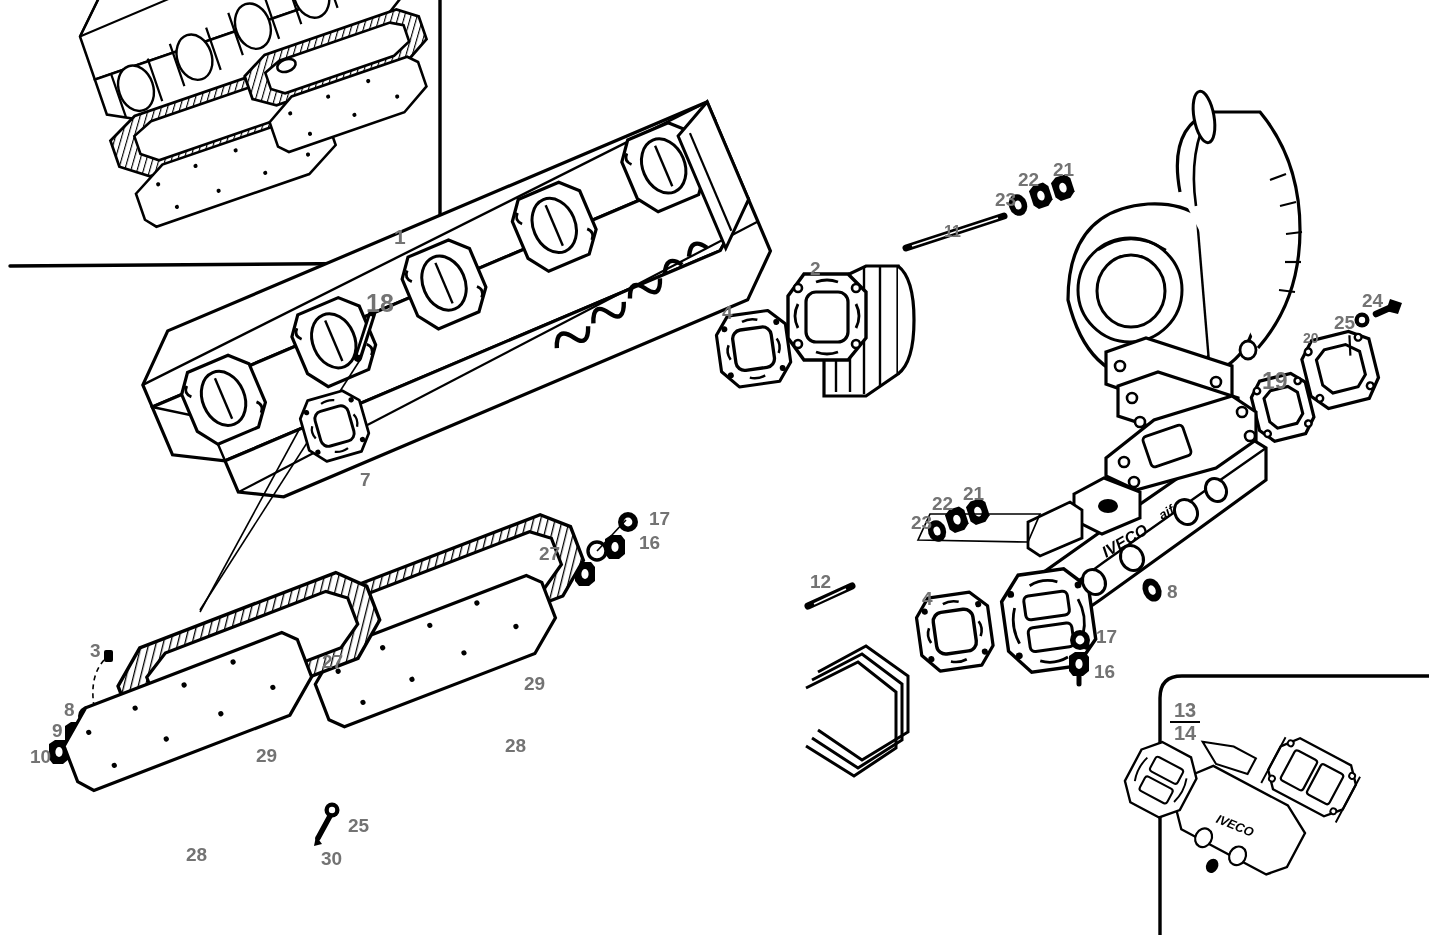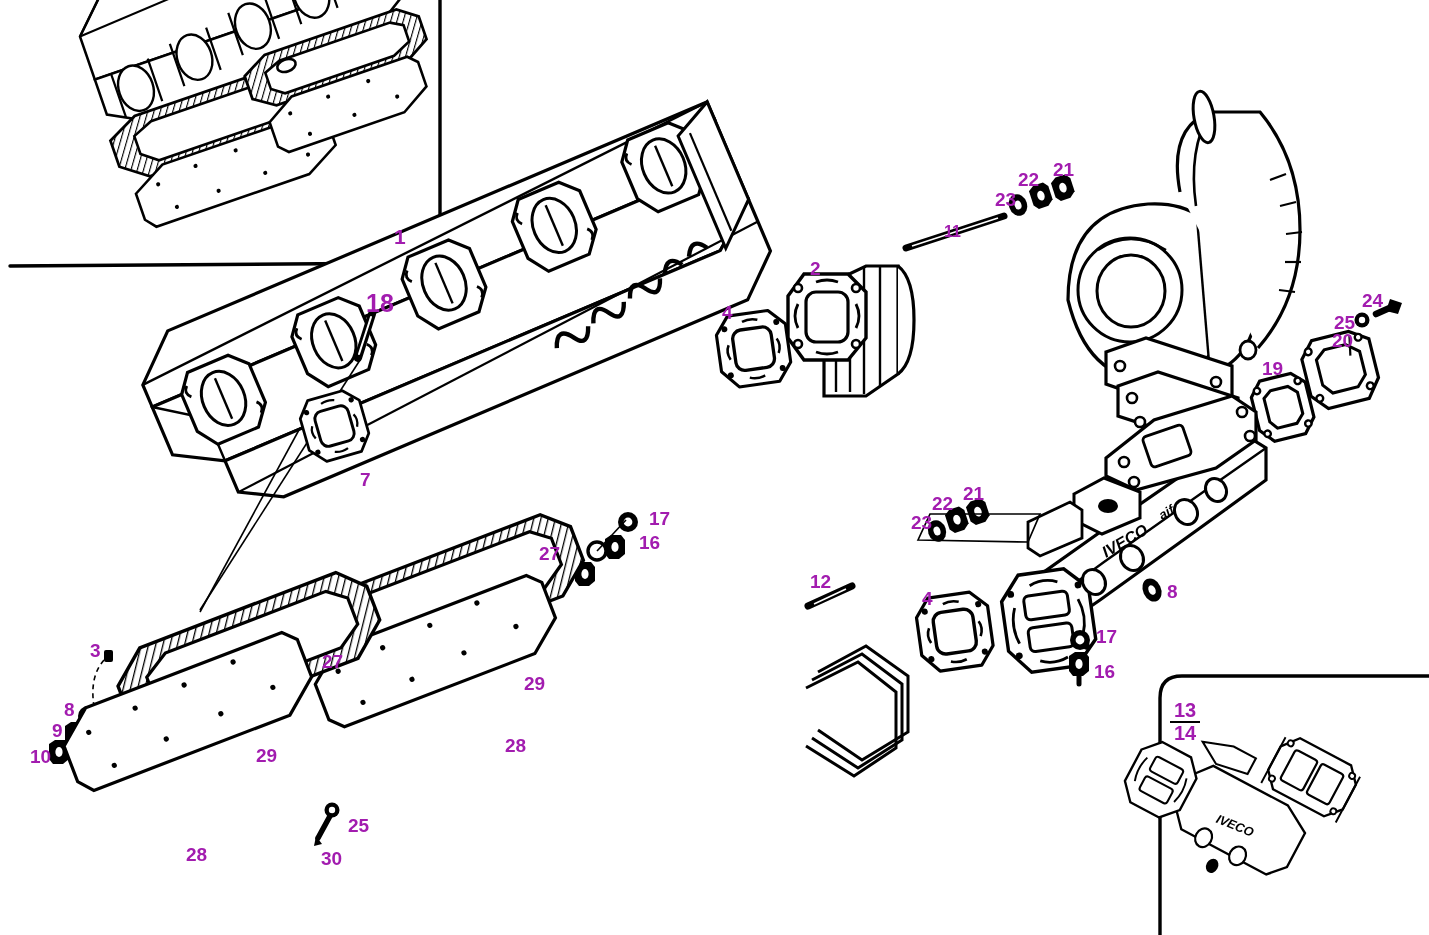--- a/index.html
+++ b/index.html
@@ -7,21 +7,21 @@
   body{
     font-family:"Liberation Sans", sans-serif;
     width:1429px;height:935px;position:relative;overflow:hidden;
   }
   #stage{position:absolute;left:0;top:0;width:1429px;height:935px;background:#fff;}
   #art{position:absolute;left:0;top:0;}
   .callout{
     position:absolute;
     font-family:"Liberation Sans", sans-serif;
     font-weight:bold;
-    color:#a21caf;
+    color:#737373;
     line-height:1;
     white-space:nowrap;
     user-select:none;
   }
   .callout.frac{
     text-align:center;
     line-height:1.05;
   }
   .callout.frac .num{display:block;}
   .callout.frac .bar{display:block;border-top:2.5px solid #000;width:100%;}
@@ -555,22 +555,22 @@
       <div class="callout" style="left: 348px; top: 816px; font-size: 19px;">25</div>
       <div class="callout" style="left: 321px; top: 849px; font-size: 19px;">30</div>
       <div class="callout" style="left: 722px; top: 303px; font-size: 19px;">4</div>
       <div class="callout" style="left: 810px; top: 259px; font-size: 19px;">2</div>
       <div class="callout" style="left: 944px; top: 224px; font-size: 16px;">11</div>
       <div class="callout" style="left: 995px; top: 190px; font-size: 19px;">23</div>
       <div class="callout" style="left: 1018px; top: 170px; font-size: 19px;">22</div>
       <div class="callout" style="left: 1053px; top: 160px; font-size: 19px;">21</div>
       <div class="callout" style="left: 1362px; top: 291px; font-size: 19px;">24</div>
       <div class="callout" style="left: 1334px; top: 313px; font-size: 19px;">25</div>
-      <div class="callout" style="left: 1303px; top: 331px; font-size: 19px; margin-left: 29px;">20</div>
-      <div class="callout" style="left: 1262px; top: 359px; font-size: 19px;">19</div>
+      <div class="callout" style="left: 1303px; top: 331px; font-size: 14px;">20</div>
+      <div class="callout" style="left: 1262px; top: 370px; font-size: 23px;">19</div>
       <div class="callout" style="left: 911px; top: 513px; font-size: 19px;">23</div>
       <div class="callout" style="left: 932px; top: 494px; font-size: 19px;">22</div>
       <div class="callout" style="left: 963px; top: 484px; font-size: 19px;">21</div>
       <div class="callout" style="left: 1167px; top: 582px; font-size: 19px;">8</div>
       <div class="callout" style="left: 1096px; top: 627px; font-size: 19px;">17</div>
       <div class="callout" style="left: 1094px; top: 662px; font-size: 19px;">16</div>
       <div class="callout" style="left: 810px; top: 572px; font-size: 19px;">12</div>
       <div class="callout" style="left: 922px; top: 589px; font-size: 19px;">4</div>
     </div>
 

